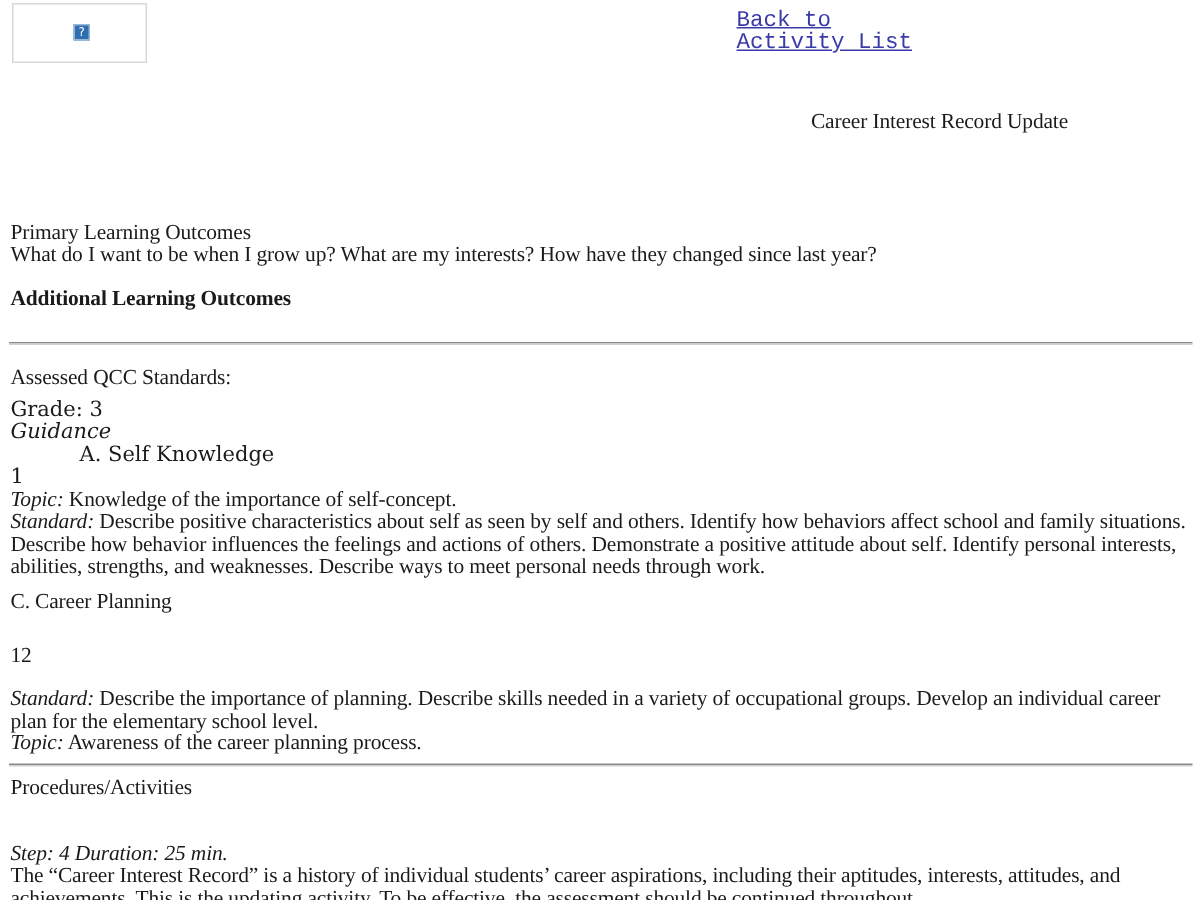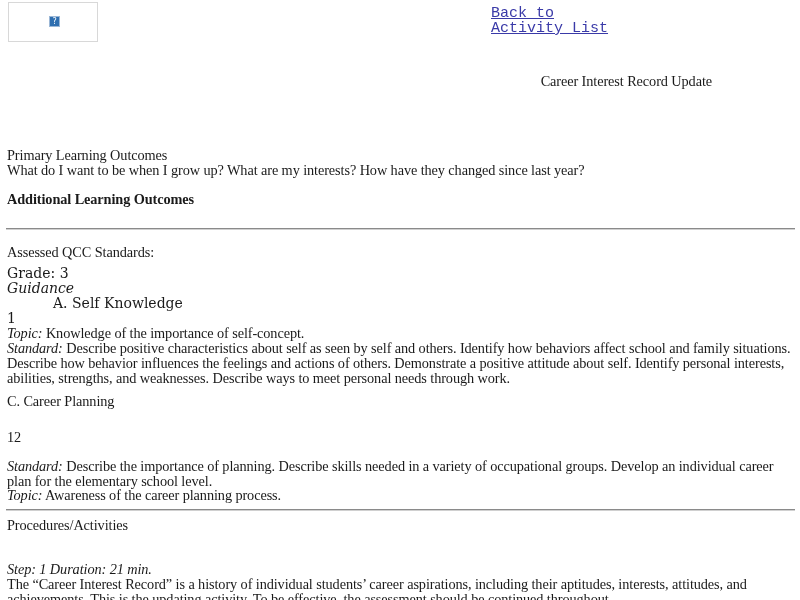--- a/index.html
+++ b/index.html
@@ -72,14 +72,14 @@
   <i>Topic:</i><span> Awareness of the career planning process.</span>
 </div>
 <div class="abs cond para" style="top:459px;">
   <i>Standard:</i><span> Describe the importance of planning. Describe skills needed in a variety of occupational groups. Develop an individual career plan for the elementary school level.</span>
 </div>
 
 <div class="hr" style="top:509px;"></div>
 
 <div class="abs cond" style="top:518px;">Procedures/Activities</div>
 
-<div class="abs cond" style="top:562px;"><i>Step:  1 Duration: 21 min.</i></div>
+<div class="abs cond" style="top:562px;"><i>Step:  4 Duration: 25 min.</i></div>
 <div class="abs cond para" style="top:577px;">The “Career Interest Record” is a history of individual students’ career aspirations, including their aptitudes, interests, attitudes, and achievements. This is the updating activity. To be effective, the assessment should be continued throughout</div>
 
 </body></html>

